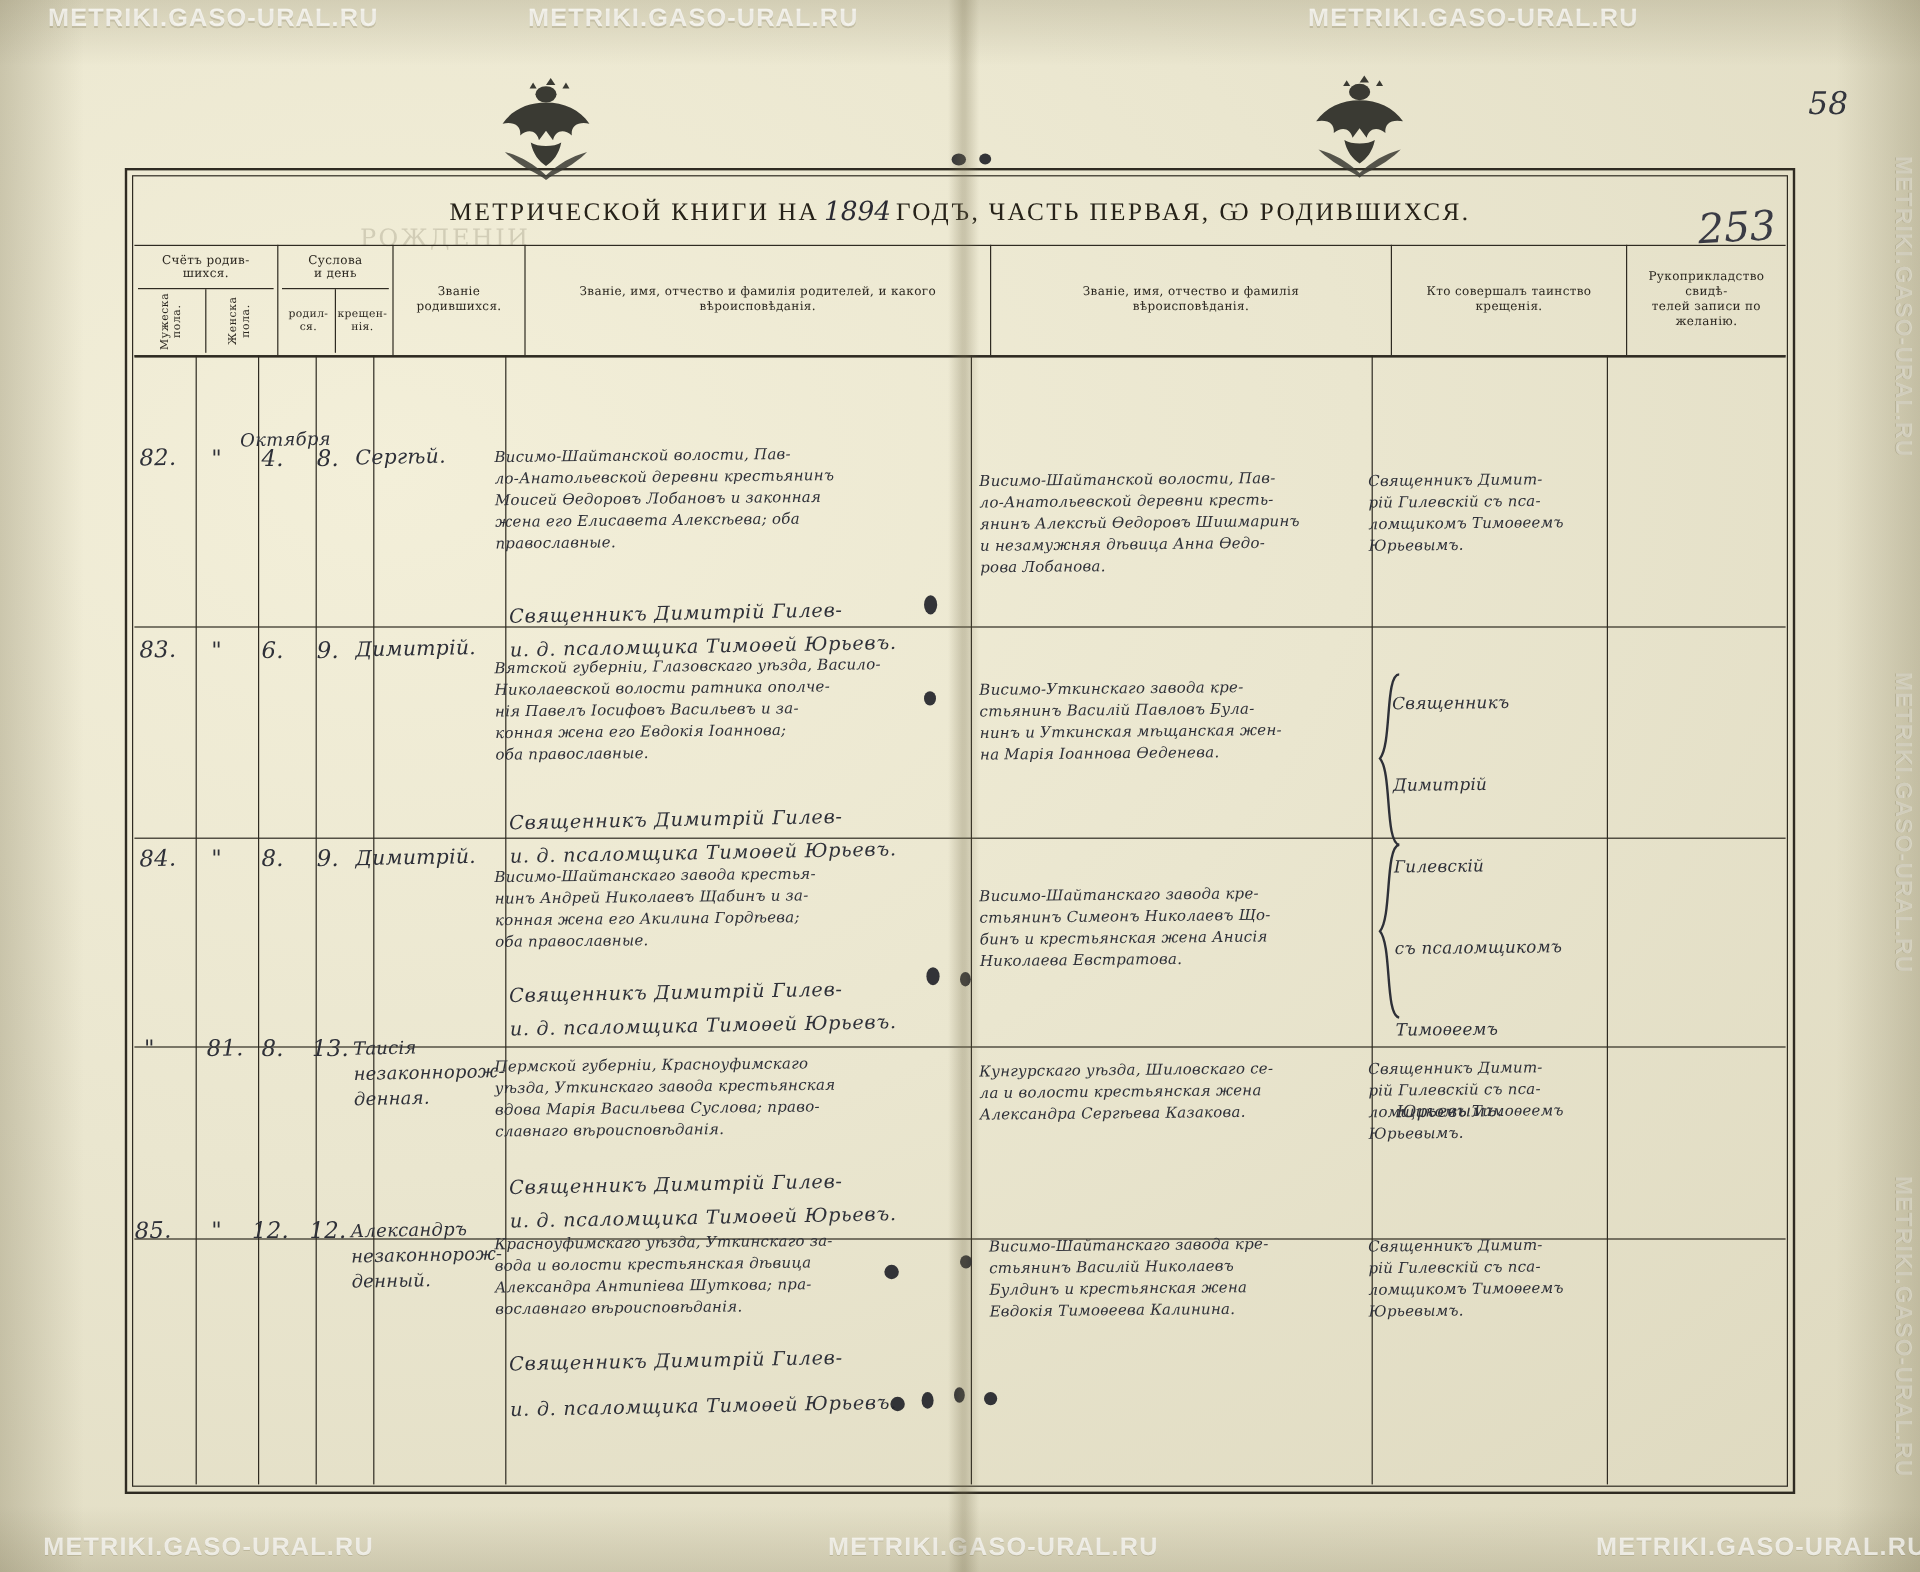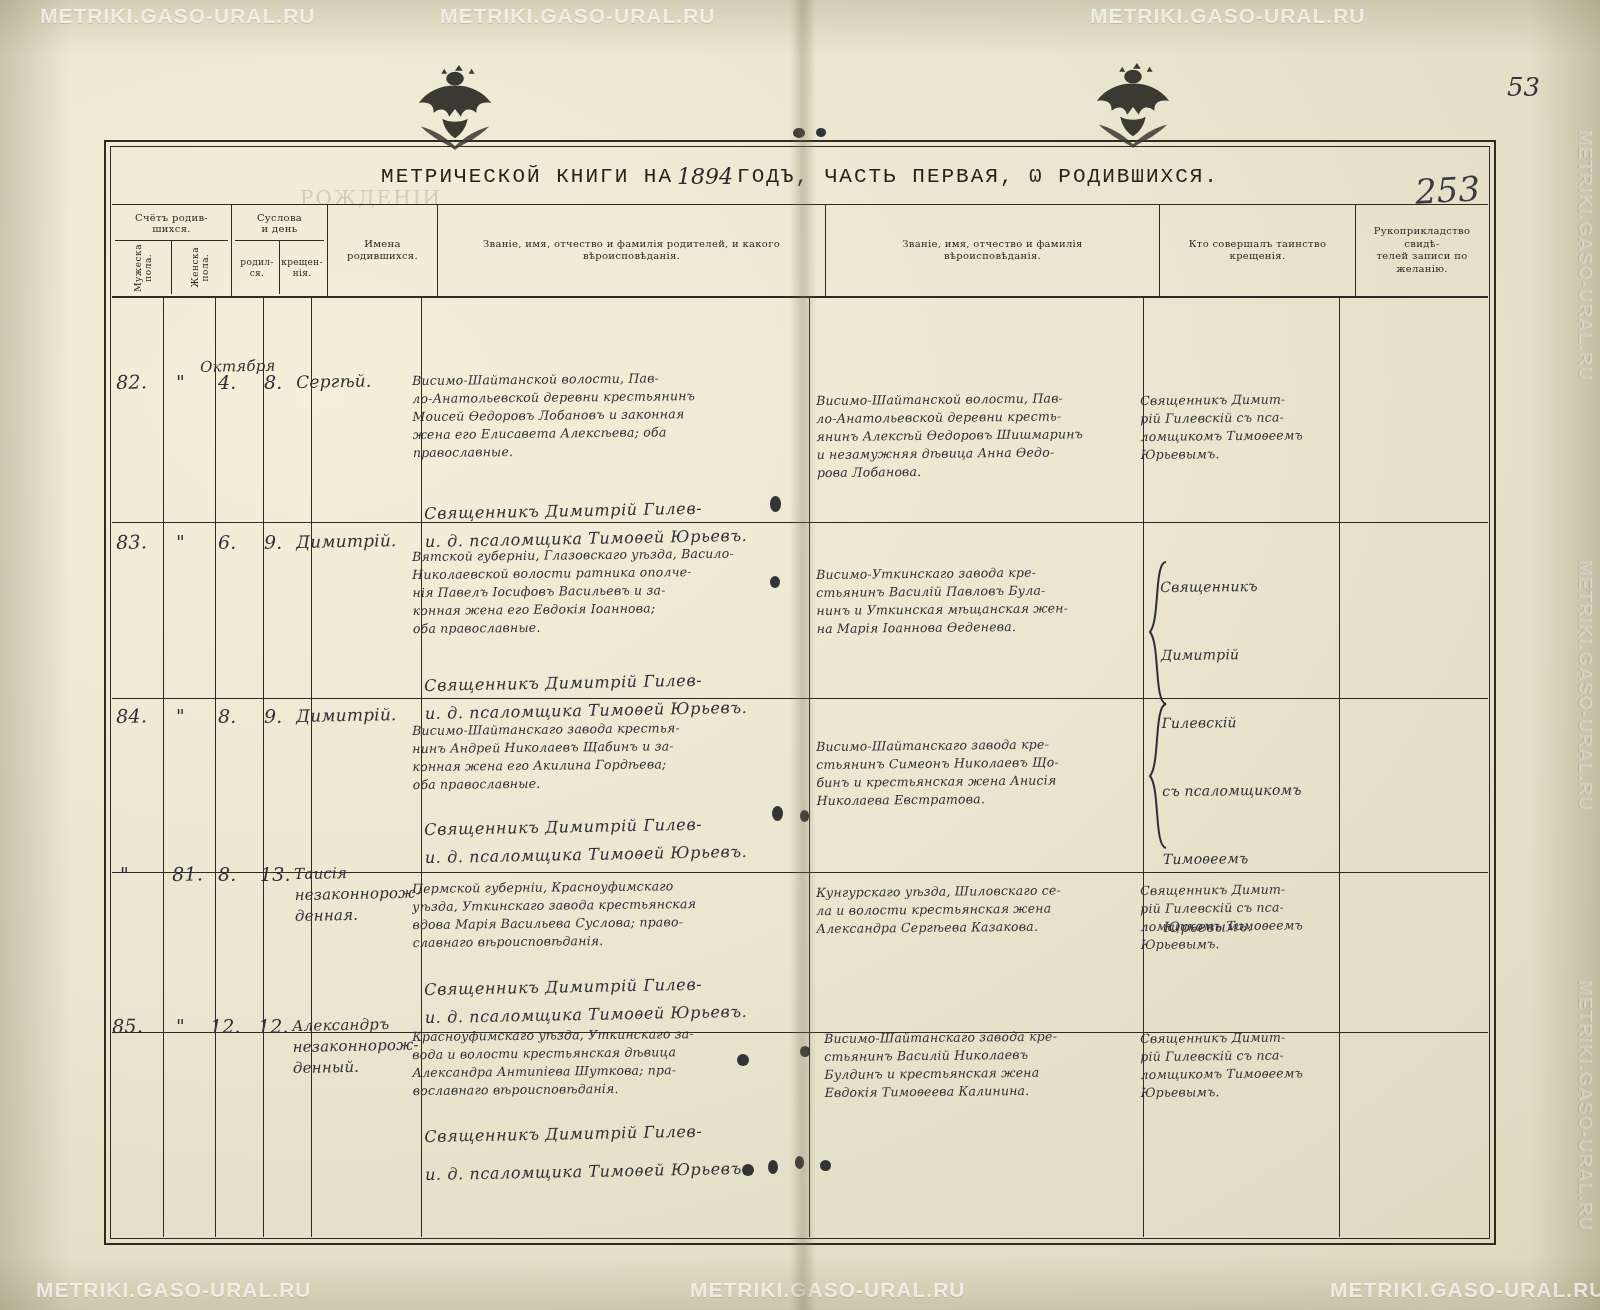--- a/index.html
+++ b/index.html
@@ -87,21 +87,21 @@
   .title-band {
     position: absolute;
     left: 6px; right: 6px; top: 6px;
     height: 56px;
     display: flex;
     align-items: center;
     justify-content: center;
     border-bottom: 1px solid #2f2b22;
   }
   .title-text {
-    font-family: Liberation Mono, monospace;
+    font-family: Liberation Serif, serif;
     font-size: 21px;
     letter-spacing: 2px;
     color: #262219;
     white-space: nowrap;
   }
   .title-year {
     font-family: "DejaVu Serif", serif;
     font-style: italic;
     font-size: 22px;
     color: #2a2a33;
@@ -252,21 +252,21 @@
     pointer-events: none;
   }
 </style>
 </head>
 <body>
 
 <div id="page">
 
   <div class="bleed" style="left:300px; top:186px;">РОЖДЕНІИ</div>
 
-  <div class="folio">53</div>
+  <div class="folio">58</div>
   <div class="stamp-num">253</div>
 
   <div class="crest" style="left:400px; top:62px;">
     <svg viewBox="0 0 110 92" xmlns="http://www.w3.org/2000/svg">
       <g fill="#3a3a33">
         <ellipse cx="55" cy="17" rx="9" ry="7"></ellipse>
         <path d="M55 9 l4 -6 4 6 z"></path>
         <path d="M47 12 l-3 -5 -3 5z"></path>
         <path d="M69 12 l3 -5 3 5z"></path>
         <path d="M55 24 C40 24 26 30 18 42 C28 40 34 44 33 52 C40 46 47 48 49 56 L55 48 L61 56 C63 48 70 46 77 52 C76 44 82 40 92 42 C84 30 70 24 55 24 Z"></path>
@@ -322,21 +322,21 @@
 и день</div>
           <div class="bottom">
             <div style="white-space:pre-line;">родил-
 ся.</div>
             <div style="white-space:pre-line;">крещен-
 нія.</div>
           </div>
         </div>
       </div>
 
-      <div class="hcell" style="width:110px;">Имена родившихся.</div>
+      <div class="hcell" style="width:110px;">Званіе родившихся.</div>
       <div class="hcell" style="width:388px; white-space:pre-line;">Званіе, имя, отчество и фамилія родителей, и какого
 вѣроисповѣданія.</div>
       <div class="hcell" style="width:334px; white-space:pre-line;">Званіе, имя, отчество и фамилія
 вѣроисповѣданія.</div>
       <div class="hcell" style="width:196px; white-space:pre-line;">Кто совершалъ таинство
 крещенія.</div>
       <div class="hcell" style="flex:1; white-space:pre-line;">Рукоприкладство свидѣ-
 телей записи по желанію.</div>
     </div>
 

